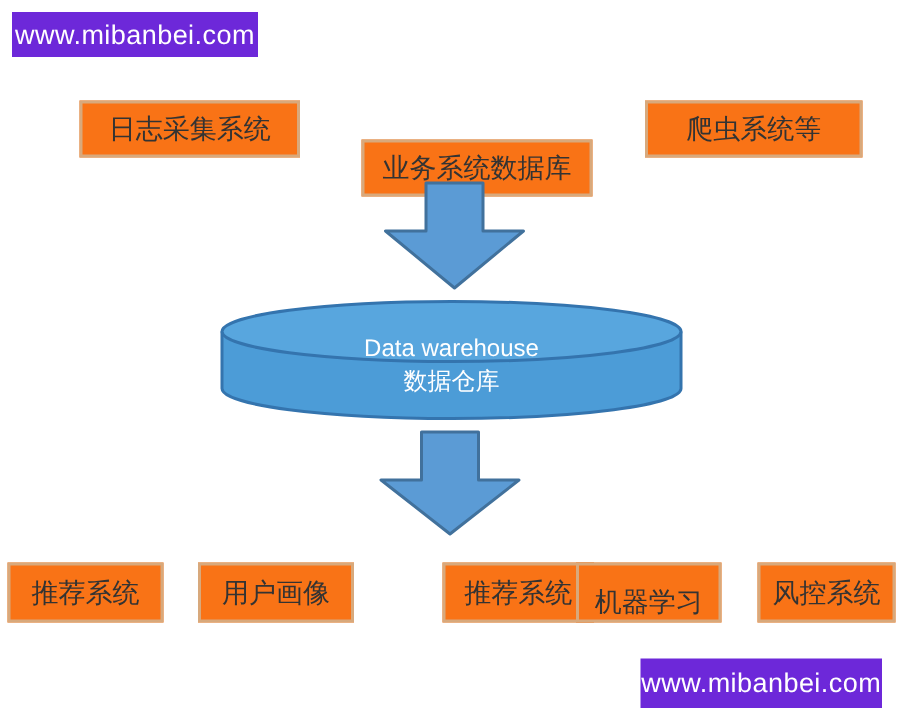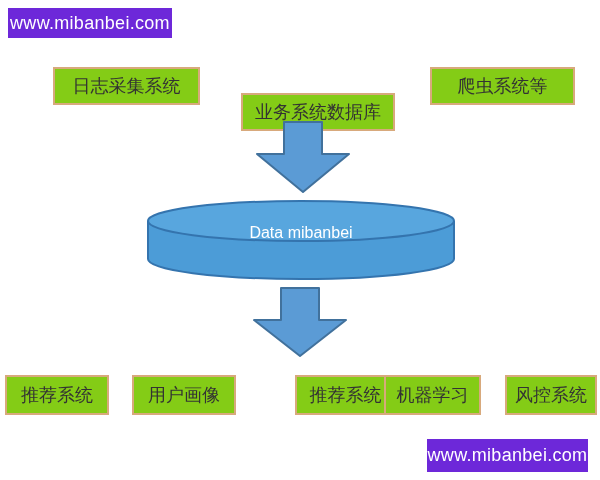--- a/index.html
+++ b/index.html
@@ -22,38 +22,38 @@
     display: flex;
     align-items: center;
     justify-content: center;
     letter-spacing: 0.3px;
   }
   .banner.top    { left: 8px;   top: 8px;   width: 164px; height: 30px; }
   .banner.bottom { left: 427px; top: 439px; width: 161px; height: 33px; }
   .box {
     position: absolute;
     border: 2px solid #d8a97c;
-    background: #84cc16;
+    background: #f97316;
     color: #333333;
     font-size: 18px;
     display: flex;
     align-items: center;
     justify-content: center;
     box-sizing: border-box;
     white-space: nowrap;
   }
   .src-box { top: 67px; height: 38px; }
   #src-0 { left: 53px;  width: 147px; }
   #src-1 { left: 241px; width: 154px; margin-top: 26px; }
   #src-2 { left: 430px; width: 145px; }
   .dst-box { top: 375px; height: 40px; font-size: 18px; }
   #dst-0 { left: 5px;   width: 104px; }
   #dst-1 { left: 132px; width: 104px; }
   #dst-2 { left: 263px; width: 101px; margin-left: 32px; }
-  #dst-3 { left: 384px; width: 97px; }
+  #dst-3 { left: 384px; width: 97px; align-items: flex-end; }
   #dst-4 { left: 505px; width: 92px; }
   svg.layer {
     position: absolute;
     left: 0; top: 0;
     width: 600px; height: 480px;
   }
   .cyl-label {
     position: absolute;
     left: 147px;
     top: 222px;
@@ -90,21 +90,22 @@
 
     <polygon points="281,288 319,288 319,320 346,320 300,356 254,320 281,320" fill="#5b9bd5" stroke="#41719c" stroke-width="2" stroke-linejoin="round"></polygon>
 
     <g>
       <path d="M 148,221 L 148,259 A 153,20 0 0 0 454,259 L 454,221" fill="#4c9cd7" stroke="#3474ae" stroke-width="2"></path>
       <ellipse cx="301" cy="221" rx="153" ry="20" fill="#58a6de" stroke="#3474ae" stroke-width="2"></ellipse>
     </g>
   </svg>
 
   <div class="cyl-label">
-    <div>Data mibanbei</div>
+    <div>Data warehouse</div>
+    <div>数据仓库</div>
   </div>
 
   <div class="box dst-box" id="dst-0">
     <span>推荐系统</span>
   </div>
   <div class="box dst-box" id="dst-1">
     <span>用户画像</span>
   </div>
   <div class="box dst-box" id="dst-2">
     <span>推荐系统</span>

